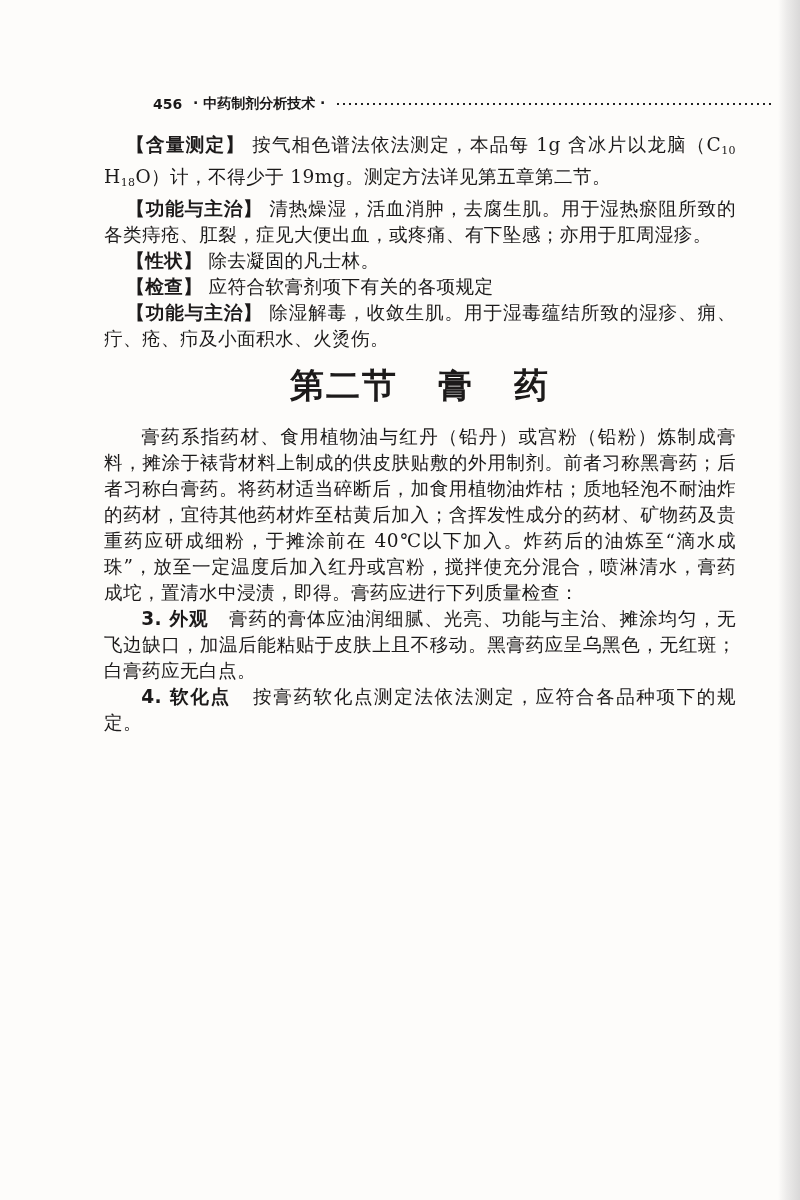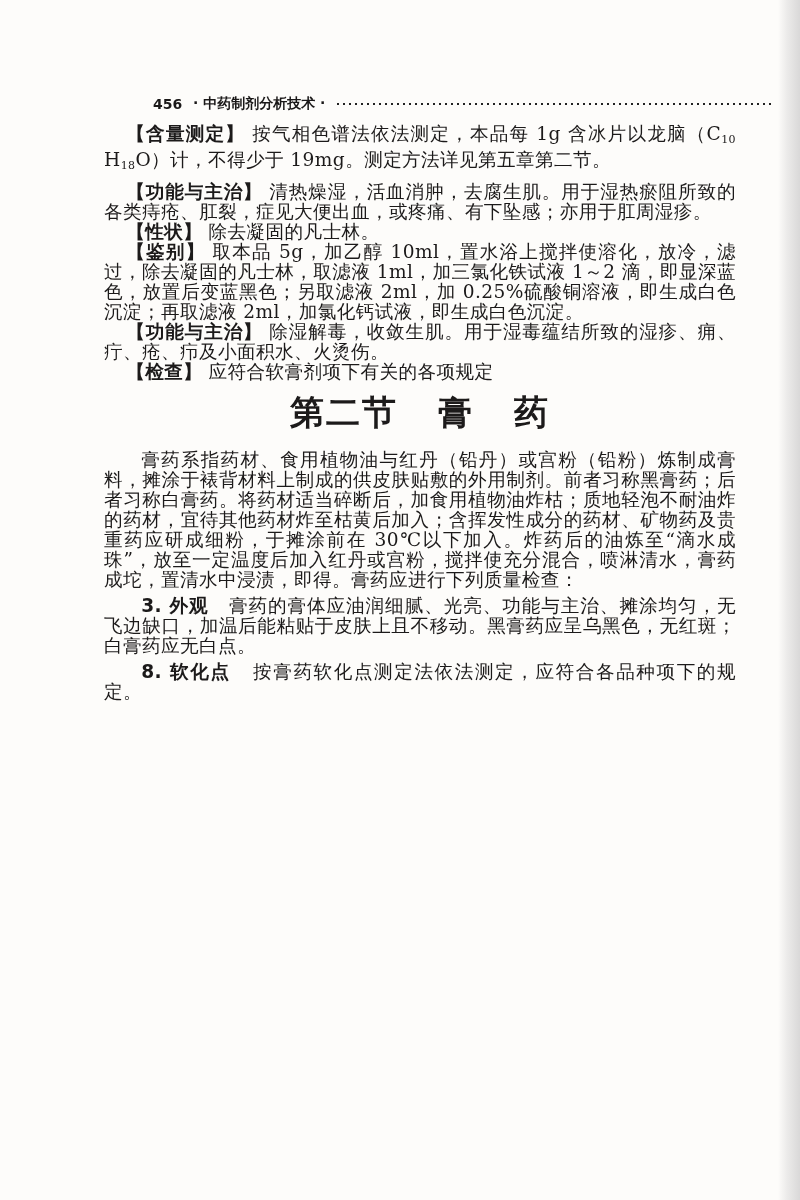--- a/index.html
+++ b/index.html
@@ -20,26 +20,26 @@
     font-size:14px; font-weight:bold; color:#1a1818;margin-left:36px;
   }
   .header .pnum { width:36px; }
   .header .title { margin-left:4px; white-space:nowrap; }
   .header .leader {
     flex:1; margin-left:10px; height:4px;
     background-image:radial-gradient(circle,#222 1.2px,transparent 1.5px);
     background-size:6px 4px; background-repeat:repeat-x;
   }
   .content {
-    position:absolute; top:124px; left:104px; width:632px;
-    font-size:18.6px; line-height:20px; letter-spacing:0.4px;
+    position:absolute; top:132px; left:104px; width:632px;
+    font-size:18.6px; line-height:26px; letter-spacing:0.4px;
     text-align:justify;
   }
   .para { margin:0; text-indent:2em; }
-  .para.gap { margin-top:6px; }
+  .para.gap { }
   .kw { font-family:"DejaVu Sans","Liberation Sans",sans-serif; font-weight:bold; }
   .indent-bracket { text-indent:1.2em; }
   .heading {
     text-align:center; font-family:"DejaVu Sans","Liberation Sans",sans-serif;
     font-weight:bold; font-size:22px; letter-spacing:1px;
     margin:14px 0 14px 0;
   }
   .section-heading {
     text-align:center; font-family:"DejaVu Serif","Liberation Serif",serif;
     font-weight:bold; font-size:34px; letter-spacing:2px;
@@ -71,44 +71,40 @@
     <span>清热燥湿，活血消肿，去腐生肌。用于湿热瘀阻所致的各类痔疮、肛裂，症见大便出血，或疼痛、有下坠感；亦用于肛周湿疹。</span>
   </p>
 
 
 
   <p class="para indent-bracket">
     <span class="kw">【性状】</span>
     <span>除去凝固的凡士林。</span>
   </p>
 
+
   <p class="para indent-bracket">
-    <span class="kw">【鉴别】</span>
-    <span>取本品 5g，加乙醇 10ml，置水浴上搅拌使溶化，放冷，滤过，除去凝固的凡士林，取滤液 1ml，加三氯化铁试液 1～2 滴，即显深蓝色，放置后变蓝黑色；另取滤液 2ml，加 0.25%硫酸铜溶液，即生成白色沉淀；再取滤液 2ml，加氯化钙试液，即生成白色沉淀。</span>
+    <span class="kw">【检查】</span>
+    <span>应符合软膏剂项下有关的各项规定</span>
   </p>
 
   <p class="para indent-bracket">
     <span class="kw">【功能与主治】</span>
     <span>除湿解毒，收敛生肌。用于湿毒蕴结所致的湿疹、痈、疔、疮、疖及小面积水、火烫伤。</span>
   </p>
 
-  <p class="para indent-bracket">
-    <span class="kw">【检查】</span>
-    <span>应符合软膏剂项下有关的各项规定</span>
-  </p>
-
   <div class="section-heading">
     <span>第二节</span><span class="sp"></span><span>膏</span><span class="sp"></span><span>药</span>
   </div>
 
-  <p class="para">膏药系指药材、食用植物油与红丹（铅丹）或宫粉（铅粉）炼制成膏料，摊涂于裱背材料上制成的供皮肤贴敷的外用制剂。前者习称黑膏药；后者习称白膏药。将药材适当碎断后，加食用植物油炸枯；质地轻泡不耐油炸的药材，宜待其他药材炸至枯黄后加入；含挥发性成分的药材、矿物药及贵重药应研成细粉，于摊涂前在 30℃以下加入。炸药后的油炼至“滴水成珠”，放至一定温度后加入红丹或宫粉，搅拌使充分混合，喷淋清水，膏药成坨，置清水中浸渍，即得。膏药应进行下列质量检查：</p>
+  <p class="para">膏药系指药材、食用植物油与红丹（铅丹）或宫粉（铅粉）炼制成膏料，摊涂于裱背材料上制成的供皮肤贴敷的外用制剂。前者习称黑膏药；后者习称白膏药。将药材适当碎断后，加食用植物油炸枯；质地轻泡不耐油炸的药材，宜待其他药材炸至枯黄后加入；含挥发性成分的药材、矿物药及贵重药应研成细粉，于摊涂前在 40℃以下加入。炸药后的油炼至“滴水成珠”，放至一定温度后加入红丹或宫粉，搅拌使充分混合，喷淋清水，膏药成坨，置清水中浸渍，即得。膏药应进行下列质量检查：</p>
 
   <p class="para gap">
     <span class="kw">3. 外观</span>&nbsp;&nbsp;
     <span>膏药的膏体应油润细腻、光亮、功能与主治、摊涂均匀，无飞边缺口，加温后能粘贴于皮肤上且不移动。黑膏药应呈乌黑色，无红斑；白膏药应无白点。</span>
   </p>
 
   <p class="para gap">
-    <span class="kw">8. 软化点</span>&nbsp;&nbsp;
+    <span class="kw">4. 软化点</span>&nbsp;&nbsp;
     <span>按膏药软化点测定法依法测定，应符合各品种项下的规定。</span>
   </p>
 
 </div>
 
 </body></html>

